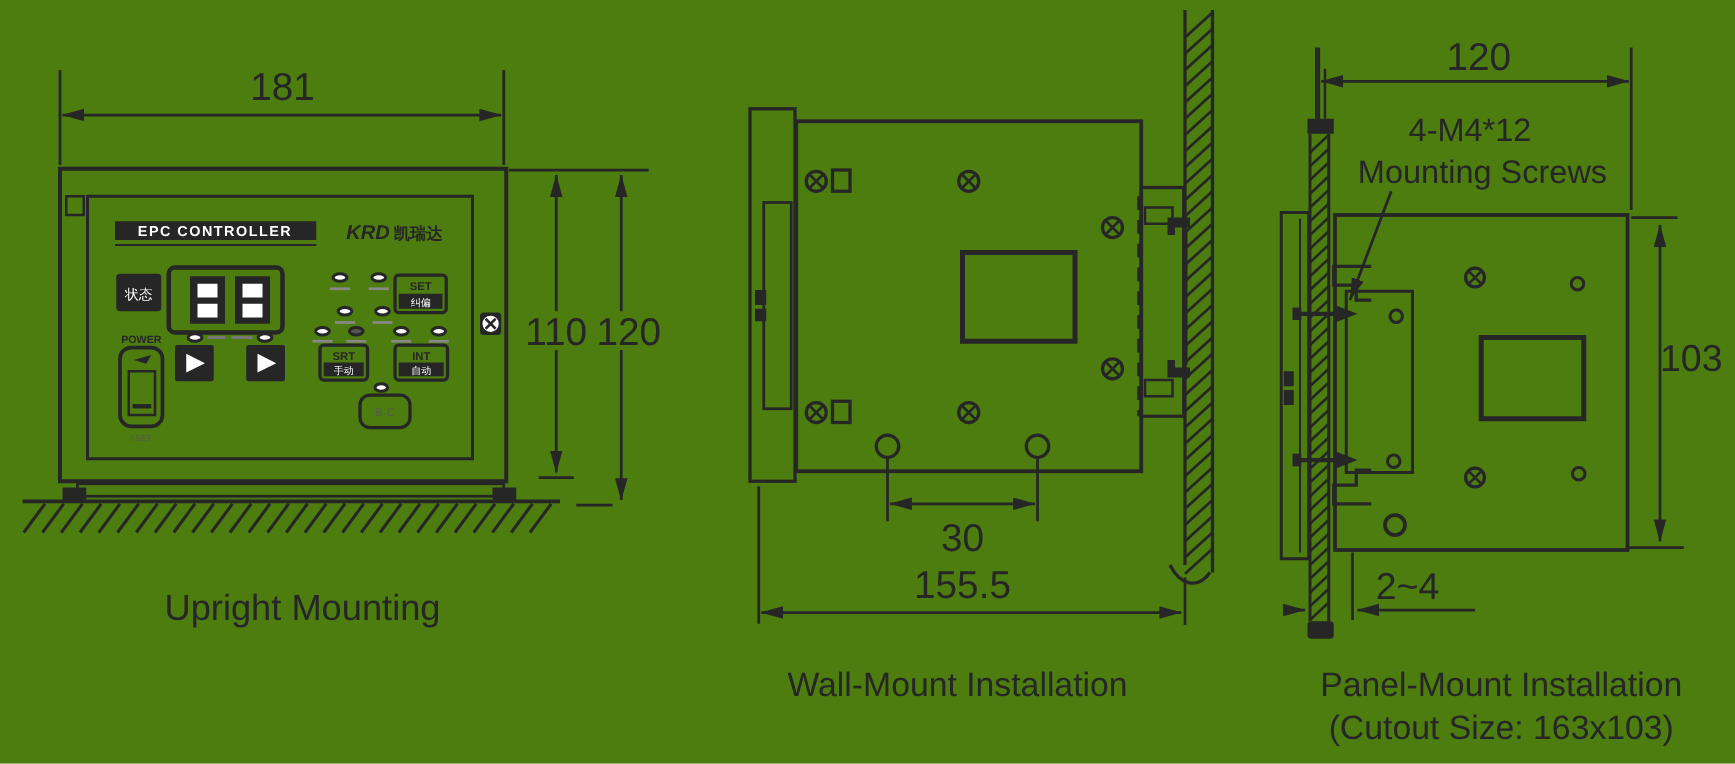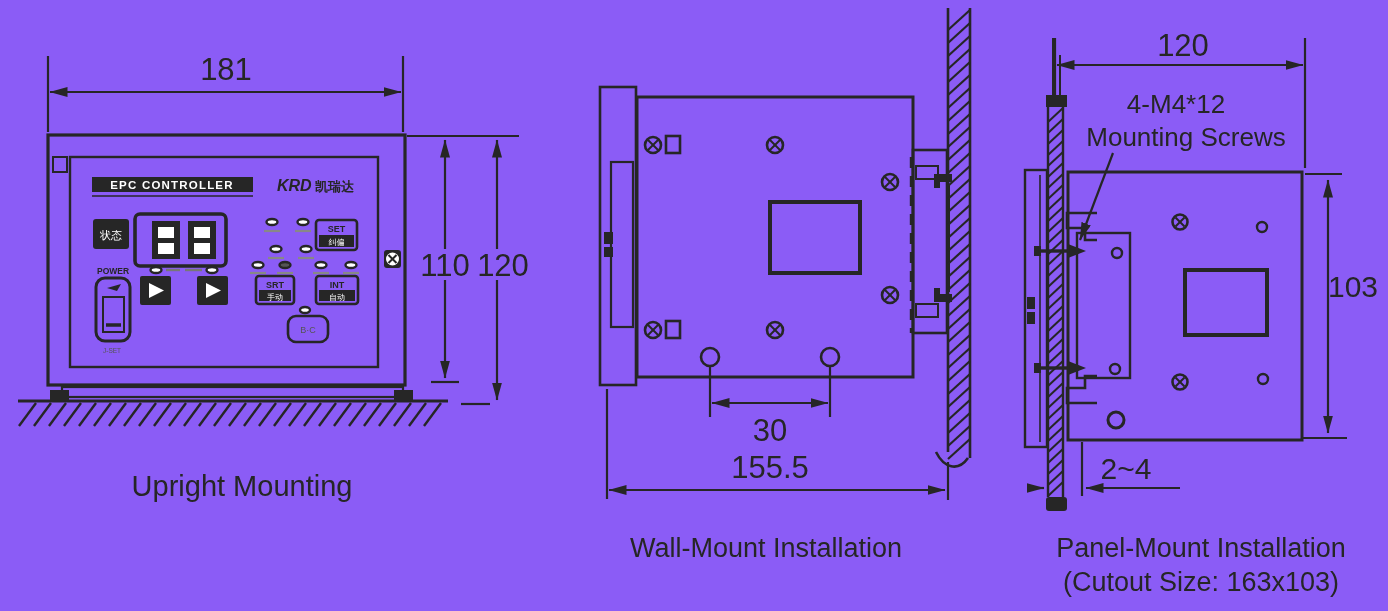--- a/index.html
+++ b/index.html
@@ -1,16 +1,16 @@
 <!DOCTYPE html>
 <html><head>
 <meta charset="utf-8">
 <style>
   html,body{margin:0;padding:0;background:#ffffff;}
-  .stage{position:relative;width:1388px;height:611px;background:#8b5cf6;overflow:hidden;
+  .stage{position:relative;width:1388px;height:611px;background:#4d7c0f;overflow:hidden;
          font-family:"Liberation Sans",sans-serif;}
   svg{display:block}
   .ink{stroke:#262626;fill:none}
   .dimtxt{font-family:"Liberation Sans",sans-serif;font-size:31px;fill:#262626;}
   .cap{font-family:"Liberation Sans",sans-serif;font-size:27px;fill:#262626;}
   .note{font-family:"Liberation Sans",sans-serif;font-size:26px;fill:#262626;}
 </style>
 </head>
 <body>
 

